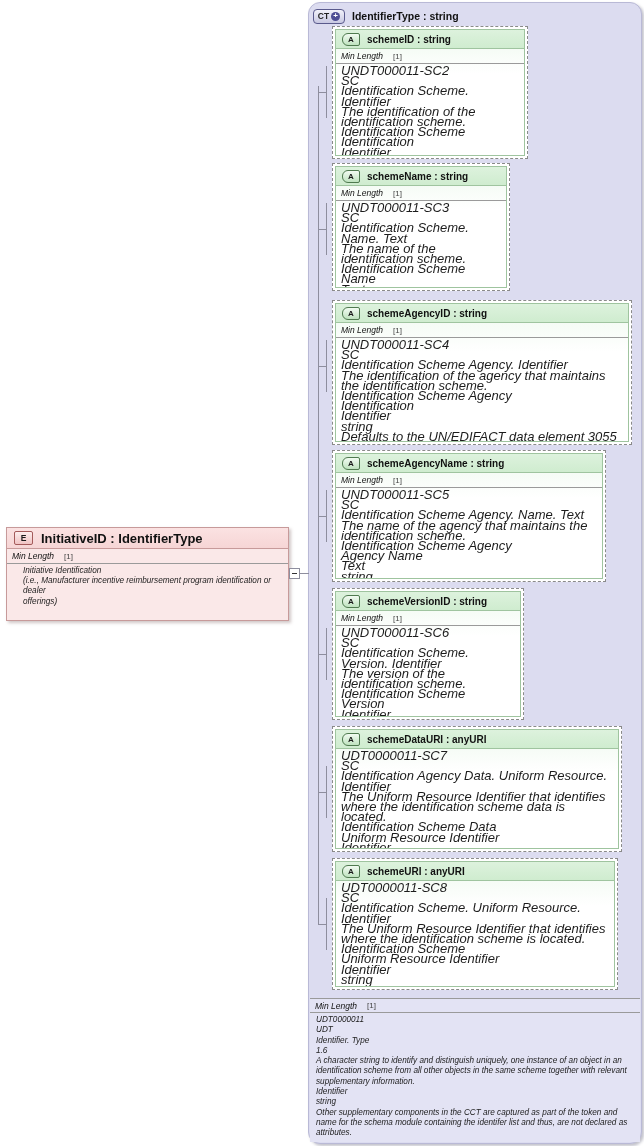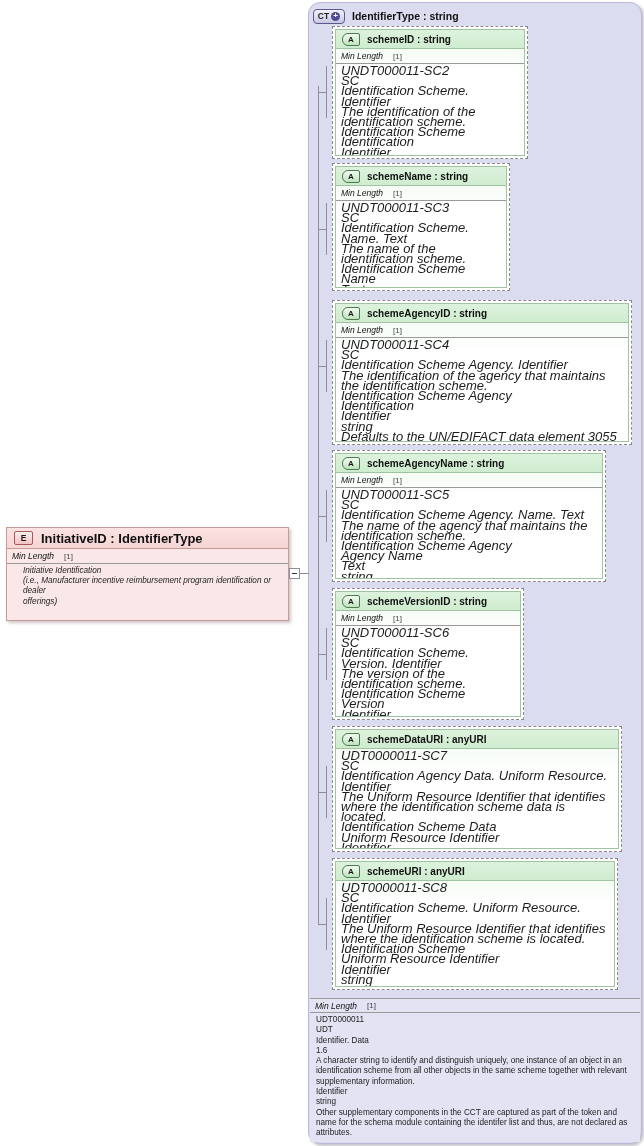--- a/index.html
+++ b/index.html
@@ -83,21 +83,21 @@
   .base-panel{
     position:absolute;left:310px;top:998px;width:330px;height:144px;
     box-sizing:border-box;background:#e3e3f4;border:none;
   }
   .base-facet{
     height:15px;display:flex;align-items:center;gap:10px;padding:0 5px;
     border-top:1px solid #9a9a9a;border-bottom:1px solid #9a9a9a;
     box-sizing:border-box;
   }
   .base-doc{
-    padding:2px 6px;font-size:8.2px;line-height:10.3px;color:#1c1c1c;
+    padding:2px 6px;font-style:italic;font-size:8.2px;line-height:10.3px;color:#1c1c1c;
   }
 
   
   .elem-box{
     position:absolute;left:6px;top:527px;width:283px;height:94px;
     box-sizing:border-box;border:1px solid #c79a9a;background:#fae8e8;
     box-shadow:2px 2px 3px rgba(150,130,130,.45);
   }
   .elem-head{
     height:21px;display:flex;align-items:center;gap:8px;padding:0 7px;
@@ -148,21 +148,21 @@
   </div>
 
   <div class="base-panel">
     <div class="base-facet">
       <span class="facet-label">Min Length</span>
       <span class="facet-occ">[1]</span>
     </div>
     <div class="base-doc" id="base-doc">
         <div>UDT0000011</div>
         <div>UDT</div>
-        <div>Identifier. Data</div>
+        <div>Identifier. Type</div>
         <div>1.6</div>
         <div>A character string to identify and distinguish uniquely, one instance of an object in an identification scheme from all other objects in the same scheme together with relevant supplementary information.</div>
         <div>Identifier</div>
         <div>string</div>
         <div>Other supplementary components in the CCT are captured as part of the token and name for the schema module containing the identifer list and thus, are not declared as attributes.</div>
       </div>
   </div>
 
   <div id="attr-host">
       <div class="attr-box" style="left: 332px; top: 26px; width: 196px; height: 133px;">

